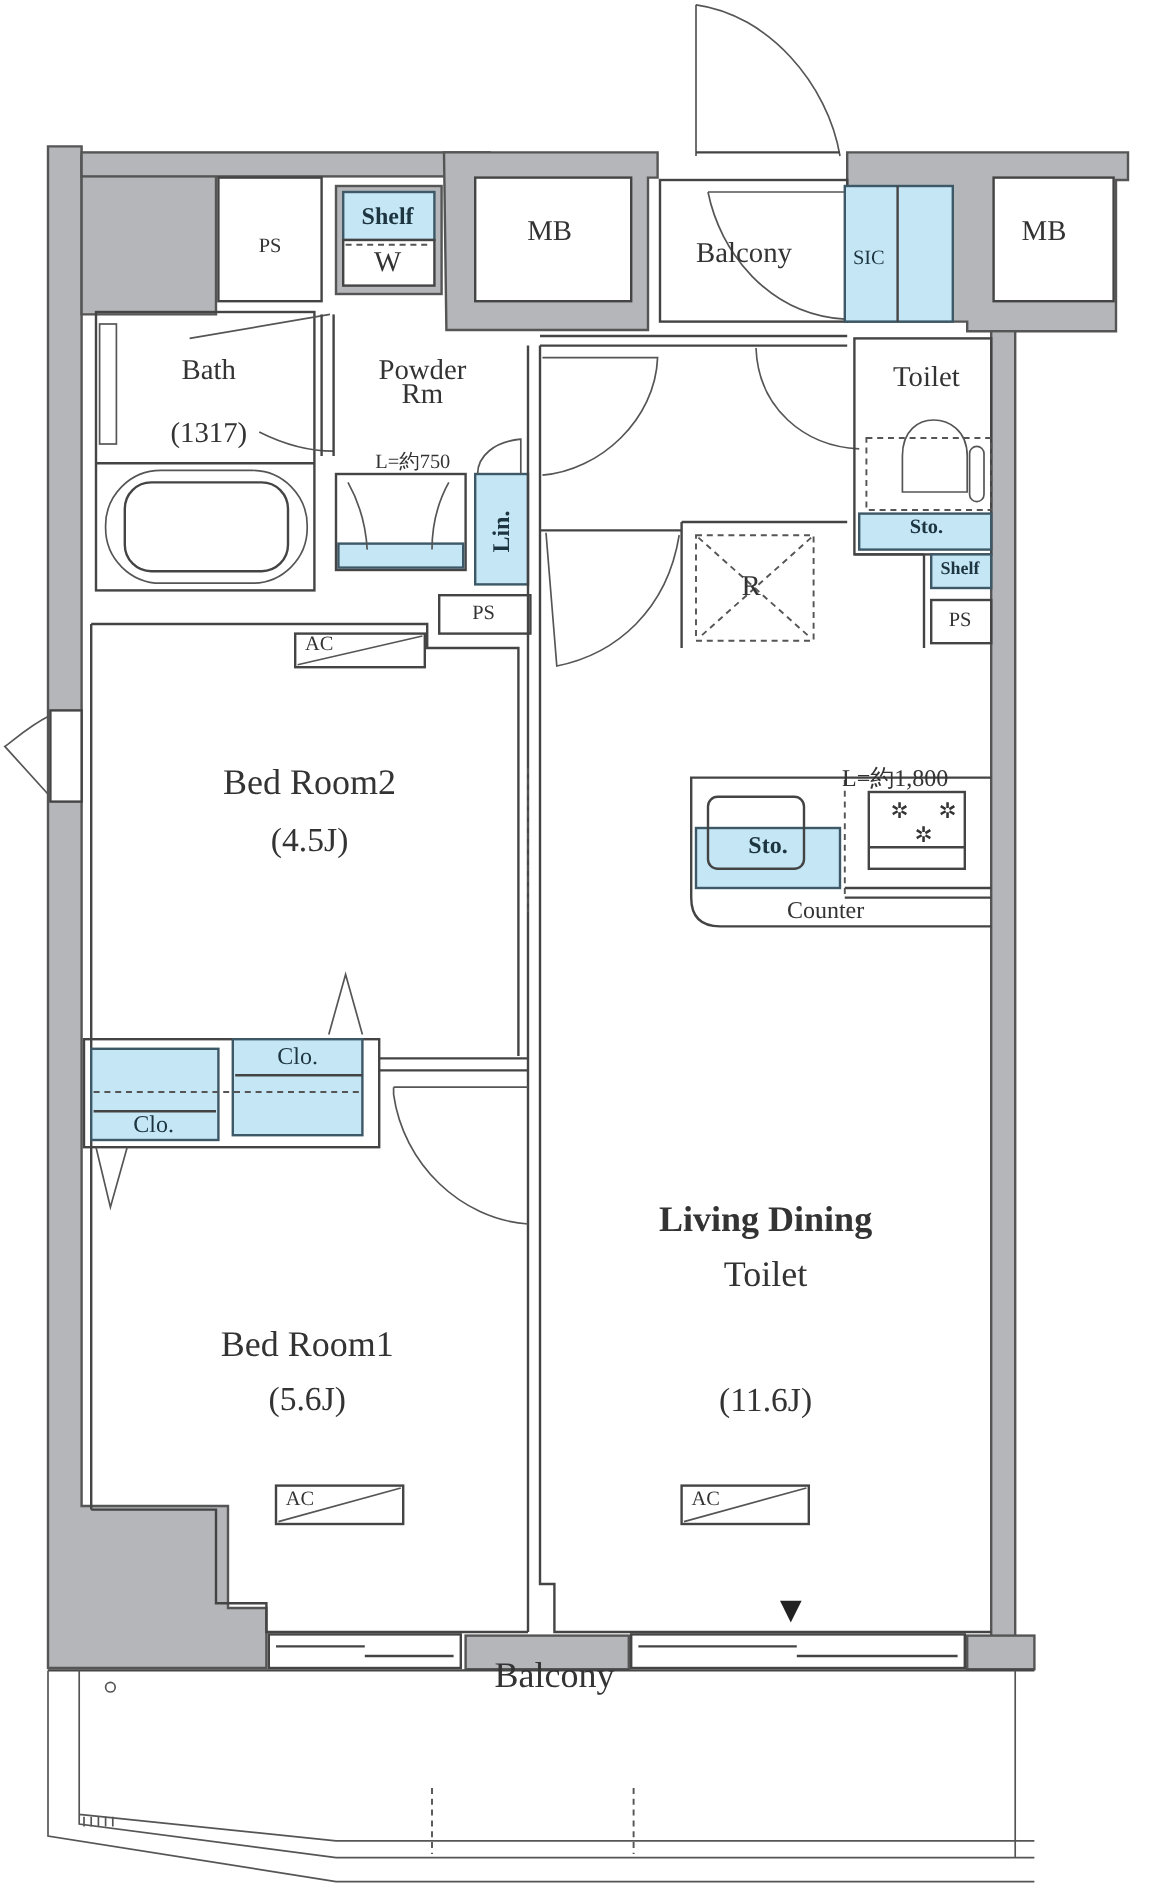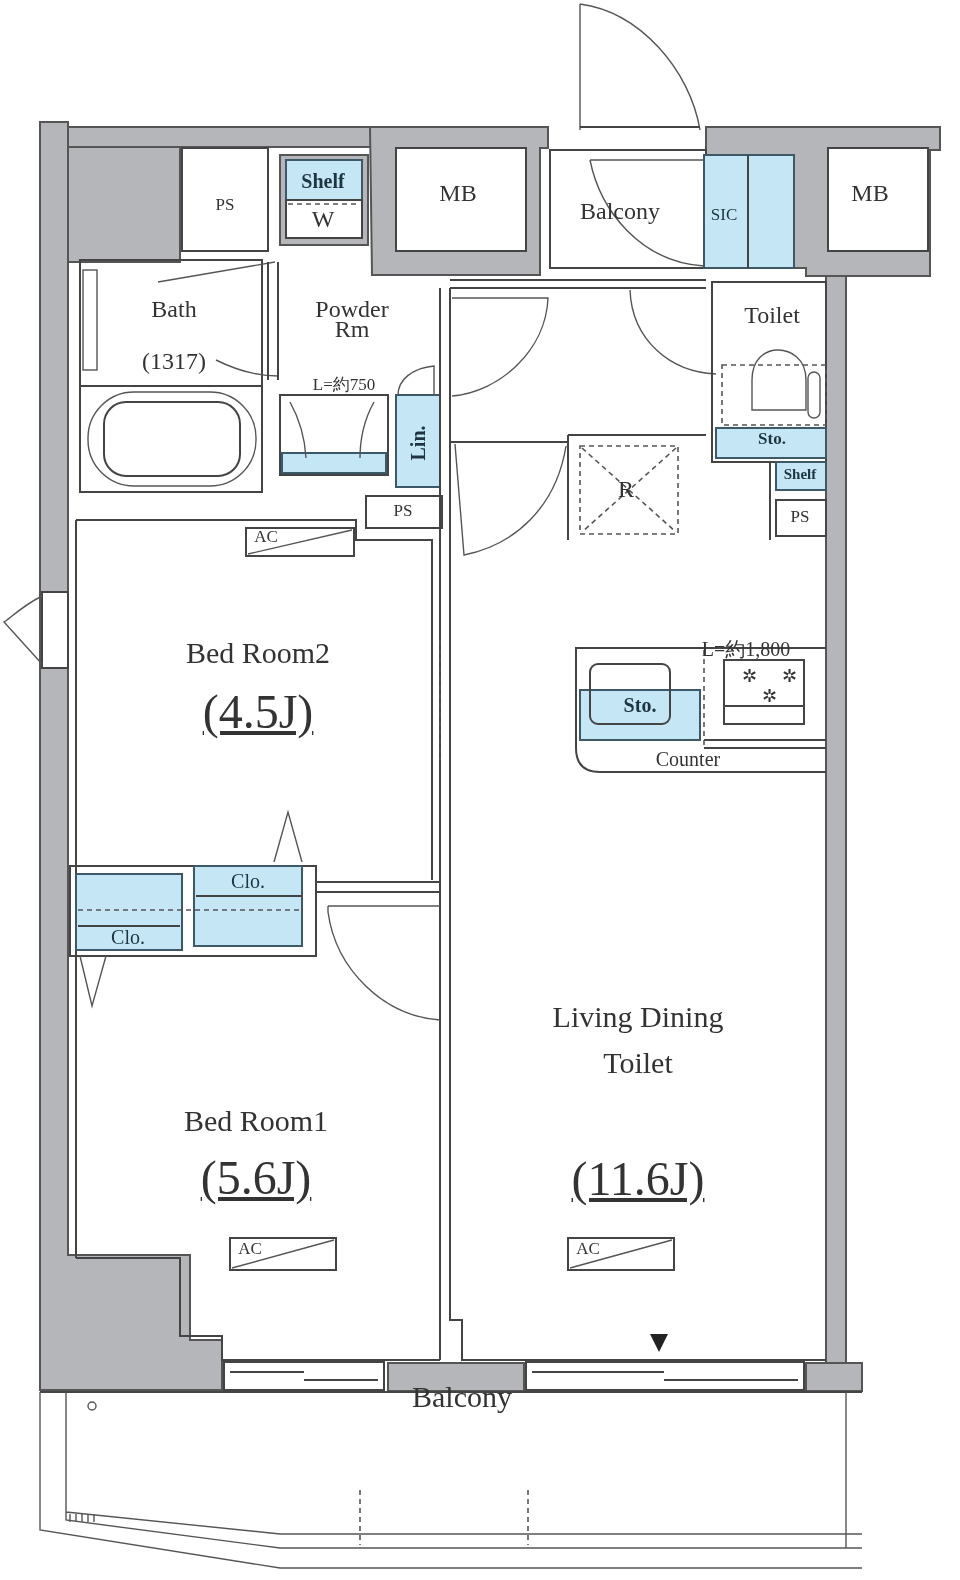--- a/index.html
+++ b/index.html
@@ -7,21 +7,21 @@
          font-family: "Liberation Serif", "DejaVu Serif", serif; color: #333; }
   #plan { position: absolute; left: 0; top: 0; width: 960px; height: 1580px; }
   .wall { fill: #b4b6b9; stroke: #555; stroke-width: 2; }
   .line { fill: none; stroke: #444; stroke-width: 2; }
   .thin { fill: none; stroke: #555; stroke-width: 1.4; }
   .dash { fill: none; stroke: #555; stroke-width: 1.6; stroke-dasharray: 5 4; }
   .blue { fill: #c5e6f5; stroke: #3d5866; stroke-width: 2; }
   .box { fill: #ffffff; stroke: #444; stroke-width: 2; }
   .lbl { position: absolute; white-space: nowrap; color: #333; text-align: center;
          line-height: 1.1; transform: translateX(-50%); }
-  .big { font-size: 48px; text-decoration: underline; }
+  .big { font-size: 28px; }
   .med { font-size: 30px; }
   .sm  { font-size: 24px; }
   .xs  { font-size: 20px; }
   .tiny{ font-size: 17px; }
   .dark { color: #1d3540; font-weight: bold; }
 </style>
 </head>
 <body>
 
 <svg id="plan" viewBox="0 0 960 1580">
@@ -187,18 +187,18 @@
 <div class="lbl med" style="left:258px;top:636px;">Bed Room2</div>
 <div class="lbl big" style="left:258px;top:686px;">(4.5J)</div>
 
 <div class="lbl xs dark" style="left:248px;top:870px;font-weight:normal;">Clo.</div>
 <div class="lbl xs dark" style="left:128px;top:926px;font-weight:normal;">Clo.</div>
 
 <div class="lbl med" style="left:256px;top:1104px;">Bed Room1</div>
 <div class="lbl big" style="left:256px;top:1152px;">(5.6J)</div>
 <div class="lbl tiny" style="left:250px;top:1240px;">AC</div>
 
-<div class="lbl med" style="left:638px;top:1000px;">Living Dining</div>
+<div class="lbl med" style="left:638px;top:1000px;font-weight:bold;">Living Dining</div>
 <div class="lbl med" style="left:638px;top:1046px;">Toilet</div>
 <div class="lbl big" style="left:638px;top:1153px;">(11.6J)</div>
 <div class="lbl tiny" style="left:588px;top:1240px;">AC</div>
 
 <div class="lbl med" style="left:462px;top:1380px;">Balcony</div>
 
 </body></html>

